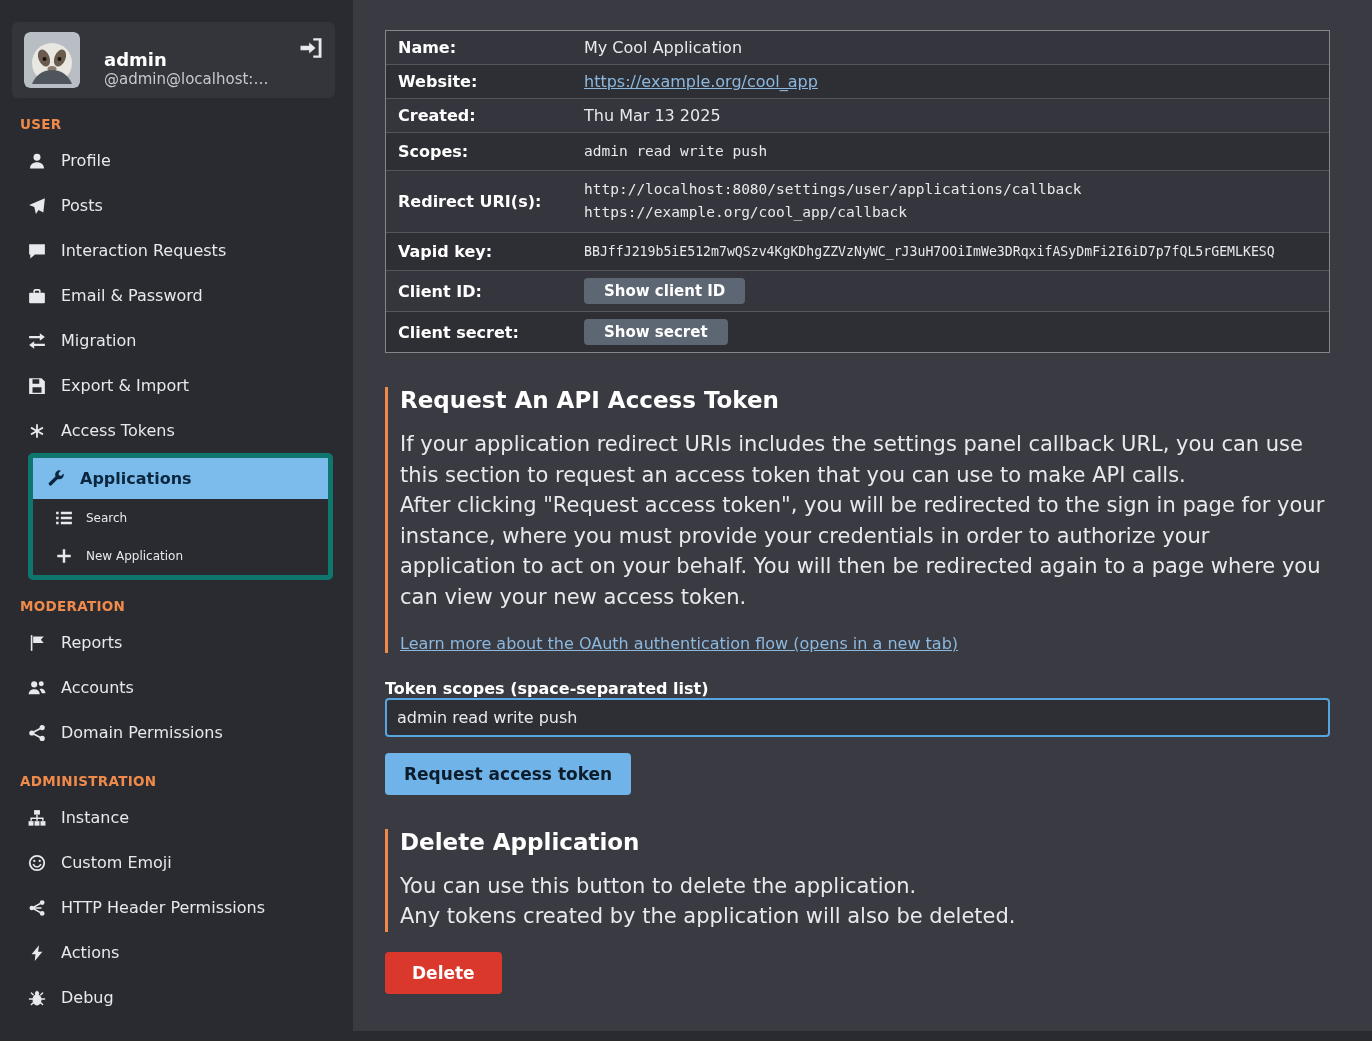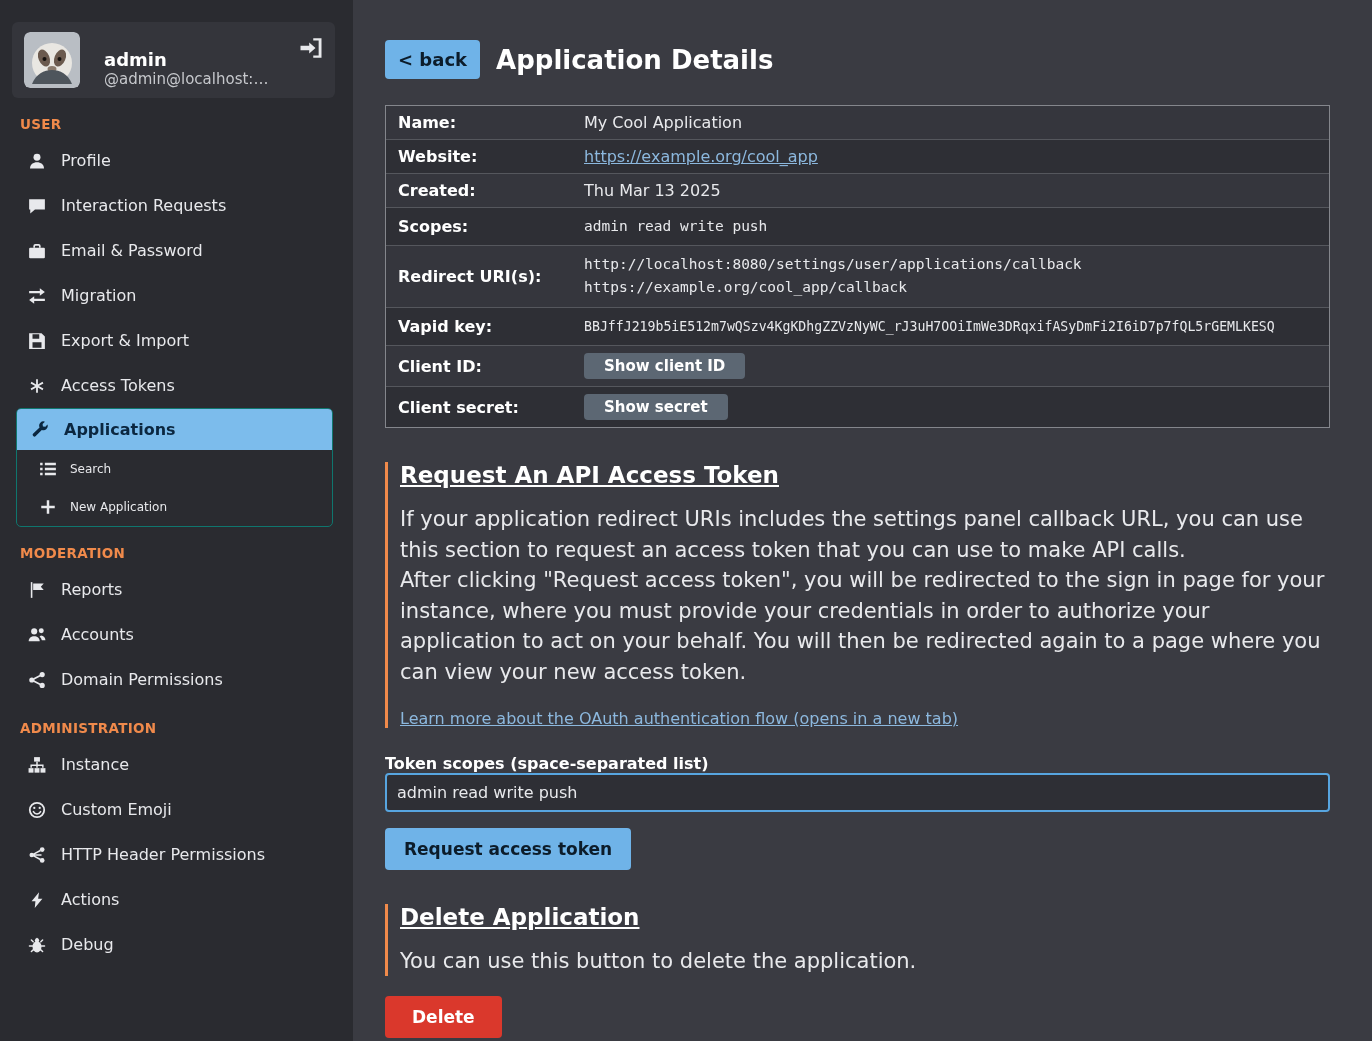--- a/index.html
+++ b/index.html
@@ -23,21 +23,21 @@
   .user-name { font-weight:bold; font-size:18px; color:#fff; }
   .user-handle { font-size:15px; color:#c6c8cc; white-space:nowrap; overflow:hidden; text-overflow:ellipsis; }
   .logout-btn { width:24px; height:24px; color:#e8e9ec; align-self:flex-start; margin-top:4px; cursor:pointer; flex:none; }
   .section-header { color:#f08a4b; font-weight:bold; font-size:13.5px; letter-spacing:.3px; margin:18px 16px 6px 20px; }
   .nav-item {
     display:flex; align-items:center; gap:15px;
     padding:12px 16px 12px 28px; font-size:16px; cursor:pointer; line-height:21px;
   }
   .icon { width:18px; height:18px; flex:none; display:block; }
   .icon svg { width:100%; height:100%; display:block; }
-  .app-group { margin:0 12px 4px 16px; border:1px solid #0f766e; border-radius:5px; overflow:hidden; }
+  .app-group { margin:0 12px 4px 28px; border:5px solid #0f766e; border-radius:5px; overflow:hidden; }
   .app-group .active-row {
     background:#7cbcec; color:#0b2740; font-weight:bold;
     display:flex; align-items:center; gap:15px; padding:11px 14px; font-size:16px; cursor:pointer;
   }
   .app-group .sub-item {
     display:flex; align-items:center; gap:13px; padding:10px 14px 10px 22px; font-size:12px; cursor:pointer;
   }
   
   .main {
     flex:1; background:#3a3b42; margin-bottom:10px;
@@ -58,21 +58,21 @@
   .dlabel { width:190px; flex:none; font-weight:bold; padding:7px 12px; color:#fff; }
   .dvalue { flex:1; padding:7px 8px; min-width:0; }
   .mono { font-family:"DejaVu Sans Mono","Liberation Mono",monospace; font-size:14.5px; line-height:1.6; }
   .mono-sm { font-family:"DejaVu Sans Mono","Liberation Mono",monospace; font-size:13.2px; line-height:1.8; }
   a.link { color:#8cb8de; text-decoration:underline; cursor:pointer; }
   .table-btn {
     background:#5c6773; color:#ffffff; font-weight:bold; font-size:15px;
     border:none; border-radius:4px; padding:4px 20px; cursor:pointer; font-family:inherit;
   }
   .accent-block { border-left:3px solid #f08a4b; padding-left:12px; margin-top:34px; }
-  .section-title { font-size:23px; font-weight:bold; color:#ffffff; margin:0 0 16px;text-decoration:underline; }
+  .section-title { font-size:23px; font-weight:bold; color:#ffffff; margin:0 0 16px; }
   .accent-block p { margin:0; font-size:21px; line-height:1.45; color:#e8e9ec; }
   .learn-link { display:inline-block; margin-top:22px; font-size:16px; }
   .form-block { margin-top:26px; }
   .form-label { display:block; font-weight:bold; font-size:16px; margin-bottom:0; color:#fff; }
   .scopes-input {
     width:100%; background:#2e2f35; border:2px solid #57a5e0; border-radius:4px;
     color:#e8e9ec; font-size:16px; padding:8px 10px; font-family:inherit;
   }
   .request-btn {
     margin-top:16px; background:#6fb3e8; color:#0c1c2a; font-weight:bold; font-size:17px;
@@ -120,20 +120,28 @@
         <svg viewBox="0 0 16 16" fill="currentColor">
           <circle cx="8" cy="4.6" r="3.1"></circle>
           <path d="M1.8 14.6c0-3.4 2.8-5.4 6.2-5.4s6.2 2 6.2 5.4z"></path>
         </svg>
       </span>
     <span>Profile</span>
   </div>
   <div class="nav-item">
     <span class="icon">
         <svg viewBox="0 0 16 16" fill="currentColor">
+          <path d="M15 1 1 7l4.6 1.8L7 15l2.4-3.4 4.2 2.2z"></path>
+        </svg>
+      </span>
+    <span>Posts</span>
+  </div>
+  <div class="nav-item">
+    <span class="icon">
+        <svg viewBox="0 0 16 16" fill="currentColor">
           <path d="M1 2h14v9H6.2L2 14.6V11H1z"></path>
         </svg>
       </span>
     <span>Interaction Requests</span>
   </div>
   <div class="nav-item">
     <span class="icon">
         <svg viewBox="0 0 16 16" fill="currentColor">
           <rect x="1" y="5" width="14" height="9.5" rx="1"></rect>
           <path d="M5.5 5V3.6c0-.6.5-1.1 1.1-1.1h2.8c.6 0 1.1.5 1.1 1.1V5" fill="none" stroke="currentColor" stroke-width="1.5"></path>
@@ -279,24 +287,20 @@
           <circle cx="8" cy="3.9" r="1.9"></circle>
           <ellipse cx="8" cy="9.6" rx="4" ry="5"></ellipse>
         </svg>
       </span>
     <span>Debug</span>
   </div>
 </nav>
 
 <main class="main">
 
-  <div class="page-header">
-    <button class="back-btn">&lt; back</button>
-    <h1 class="page-title">Application Details</h1>
-  </div>
 
   <div class="details-table">
     <div class="drow">
       <div class="dlabel">Name:</div>
       <div class="dvalue">My Cool Application</div>
     </div>
     <div class="drow">
       <div class="dlabel">Website:</div>
       <div class="dvalue"><a class="link">https://example.org/cool_app</a></div>
     </div>
@@ -340,16 +344,17 @@
     <label class="form-label">Token scopes (space-separated list)</label>
     <input class="scopes-input" type="text" value="admin read write push" style="">
     <div>
       <button class="request-btn">Request access token</button>
     </div>
   </div>
 
   <section class="accent-block">
     <h2 class="section-title">Delete Application</h2>
     <p>You can use this button to delete the application.</p>
+    <p>Any tokens created by the application will also be deleted.</p>
   </section>
   <button class="delete-btn">Delete</button>
 
 </main>
 
 </body></html>

